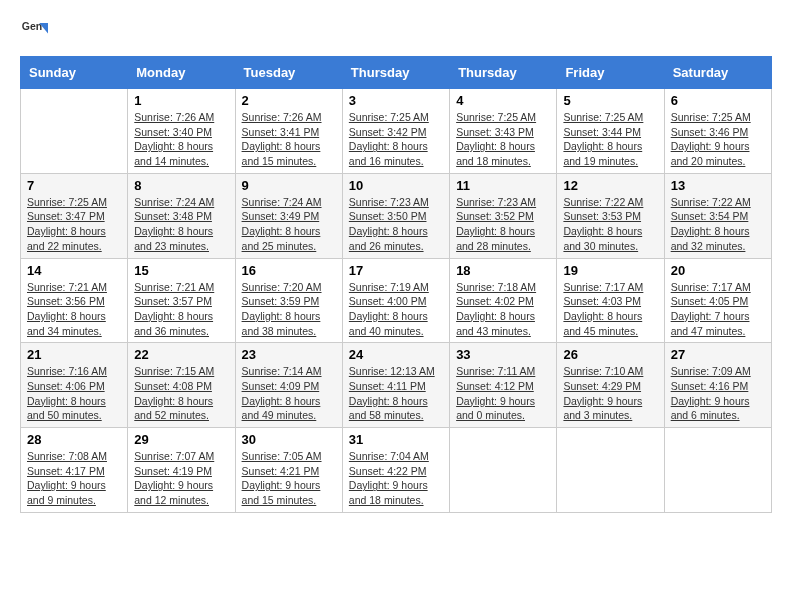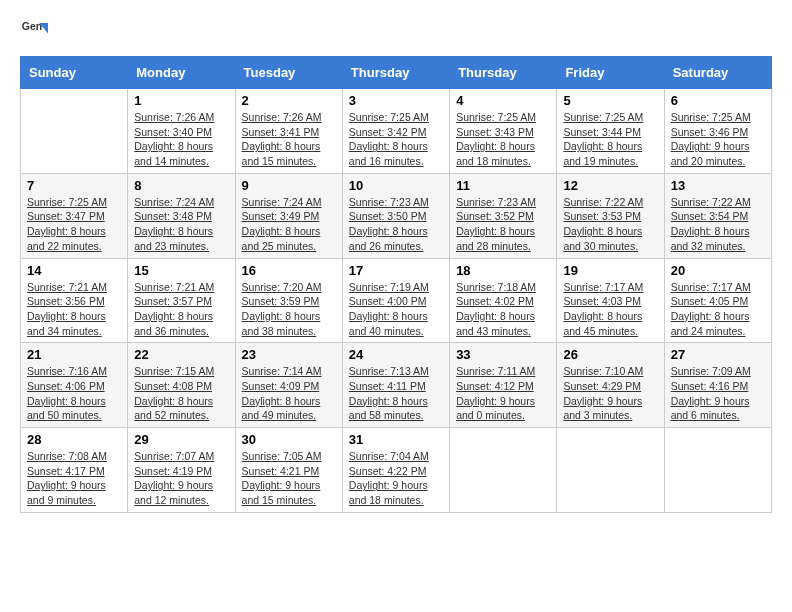--- a/index.html
+++ b/index.html
@@ -279,21 +279,21 @@
           <span>Sunrise: 7:17 AM</span><br>
           <span>Sunset: 4:03 PM</span><br>
           <span>Daylight: 8 hours and 45 minutes.</span>
         </div>
       </td>
         <td>
         <span class="day-number">20</span>
         <div class="day-info">
           <span>Sunrise: 7:17 AM</span><br>
           <span>Sunset: 4:05 PM</span><br>
-          <span>Daylight: 8 hours and 24 minutes.</span>
+          <span>Daylight: 7 hours and 47 minutes.</span>
         </div>
       </td>
       </tr>
       <tr>
         <td>
         <span class="day-number">21</span>
         <div class="day-info">
           <span>Sunrise: 7:16 AM</span><br>
           <span>Sunset: 4:06 PM</span><br>
           <span>Daylight: 8 hours and 50 minutes.</span>
@@ -311,21 +311,21 @@
         <span class="day-number">23</span>
         <div class="day-info">
           <span>Sunrise: 7:14 AM</span><br>
           <span>Sunset: 4:09 PM</span><br>
           <span>Daylight: 8 hours and 49 minutes.</span>
         </div>
       </td>
         <td>
         <span class="day-number">24</span>
         <div class="day-info">
-          <span>Sunrise: 7:13 AM</span><br>
+          <span>Sunrise: 12:13 AM</span><br>
           <span>Sunset: 4:11 PM</span><br>
           <span>Daylight: 8 hours and 58 minutes.</span>
         </div>
       </td>
         <td>
         <span class="day-number">33</span>
         <div class="day-info">
           <span>Sunrise: 7:11 AM</span><br>
           <span>Sunset: 4:12 PM</span><br>
           <span>Daylight: 9 hours and 0 minutes.</span>

